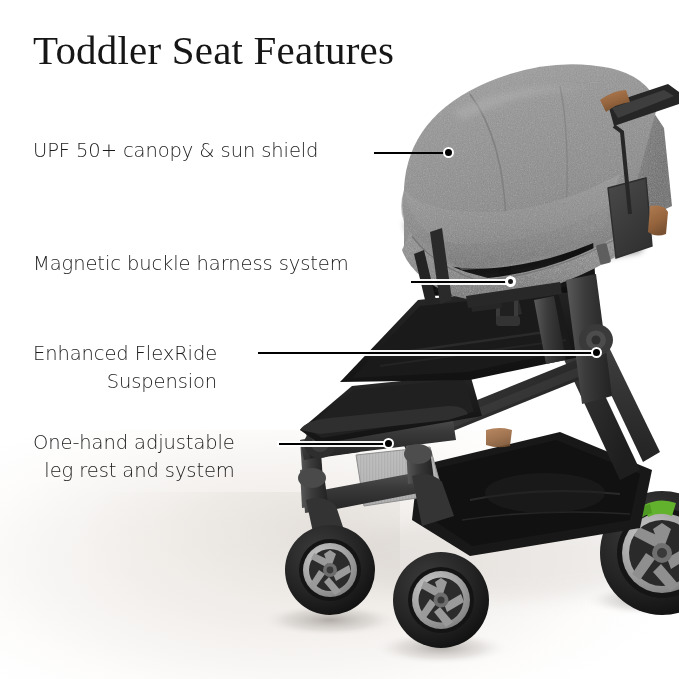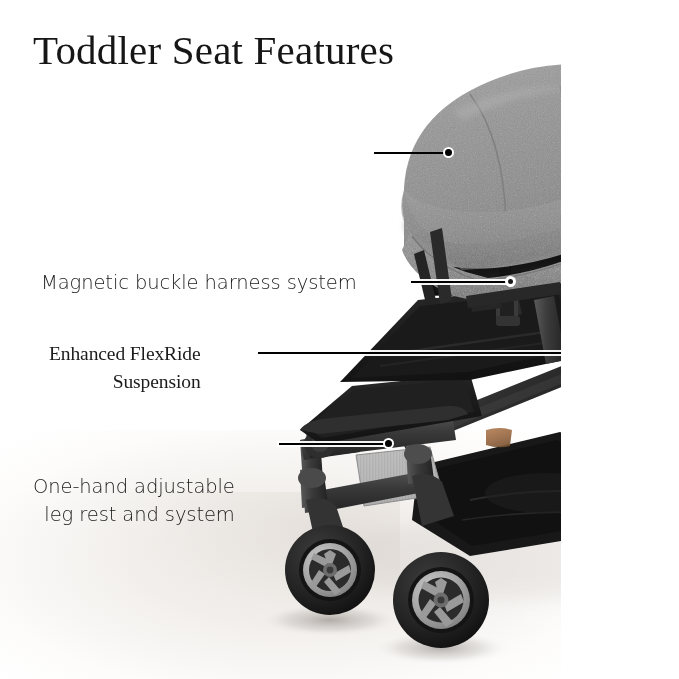--- a/index.html
+++ b/index.html
@@ -5,21 +5,21 @@
 <style>
   html,body{margin:0;padding:0;}
   body{
     width:679px;height:679px;
     background:#ffffff;
     font-family:"Liberation Sans", sans-serif;
     overflow:hidden;
   }
   #infographic{
     position:relative;
-    width:561px;height:679px;
+    width:679px;height:679px;
     background:#ffffff;
     overflow:hidden;
   }
 
   
   .floor{
     position:absolute;
     left:-40px; top:430px;
     width:760px; height:300px;
     background:radial-gradient(ellipse 400px 170px at 330px 130px,
@@ -395,36 +395,39 @@
       <path d="M466 296 L560 282 L562 294 L468 308 Z" fill="#282828"></path>
       <path d="M534 300 L554 296 L566 360 L546 364 Z" fill="url(#frameGv)"></path>
     </g>
 
     <path d="M486 430 q14 -4 26 0 l-2 16 q-12 3 -24 -1z" fill="url(#leatherG)" opacity="0.9"></path>
 
   </svg>
 
   <div class="title">Toddler Seat Features</div>
 
+  <div class="label" style="left:33px; top:137px;">
+    <span>UPF 50+ canopy &amp; sun shield</span>
+  </div>
   <div class="leader" style="left:374px; top:152px; width:74px;"></div>
   <div class="dot" style="left:443px; top:147px;"></div>
 
-  <div class="label" style="left:33px; top:269px;margin-left:8px;">
+  <div class="label" style="left:33px; top:250px;">
     <span>Magnetic buckle harness system</span>
   </div>
   <div class="leader white-stroke" style="left:411px; top:281px; width:99px;"></div>
   <div class="dot hollow" style="left:505px; top:276px;"></div>
 
-  <div class="label" style="left:49px; top:340px;font-family:Liberation Serif, serif;">
+  <div class="label" style="left:33px; top:340px;">
     <span>Enhanced FlexRide</span>
     <span class="l2">Suspension</span>
   </div>
   <div class="leader white-stroke" style="left:258px; top:352px; width:339px;"></div>
   <div class="dot" style="left:591px; top:347px;"></div>
 
-  <div class="label" style="left:33px; top:429px;margin-top:44px;">
+  <div class="label" style="left:33px; top:429px;">
     <span>One-hand adjustable</span>
     <span class="l2">leg rest and system</span>
   </div>
   <div class="leader white-stroke" style="left:279px; top:443px; width:108px;"></div>
   <div class="dot" style="left:383px; top:438px;"></div>
 
 </div>
 
 </body></html>

